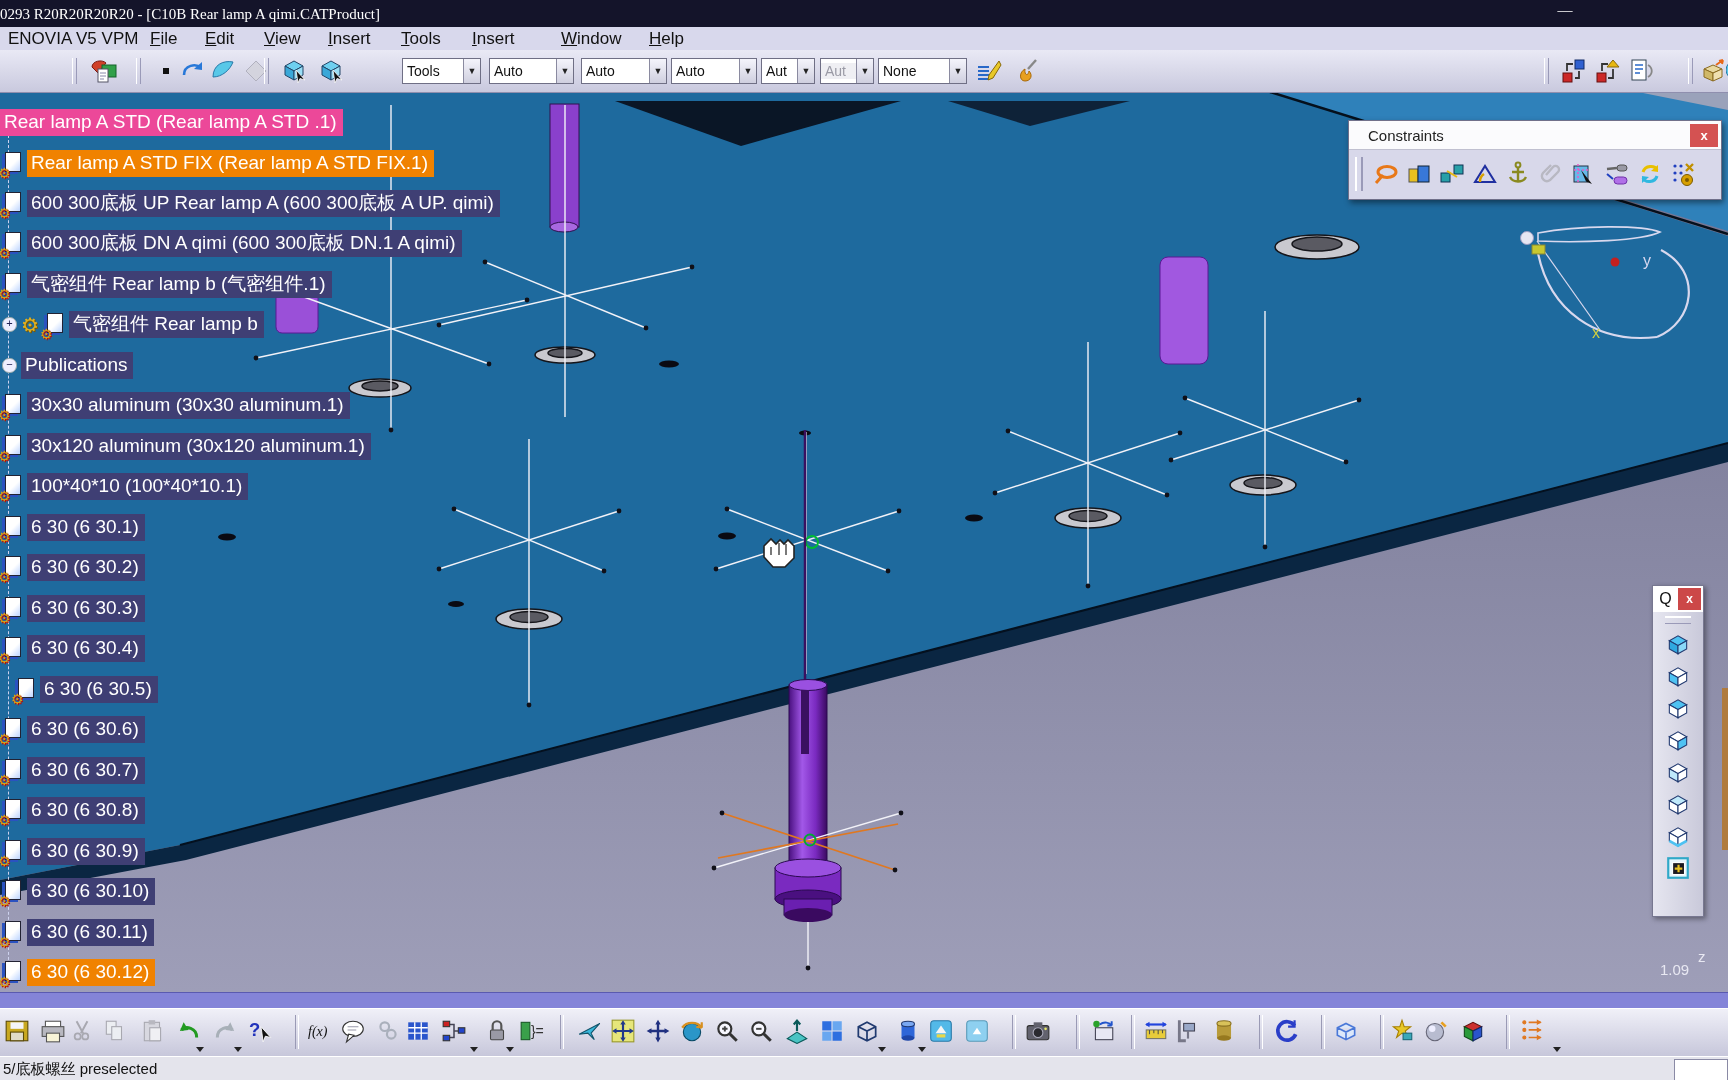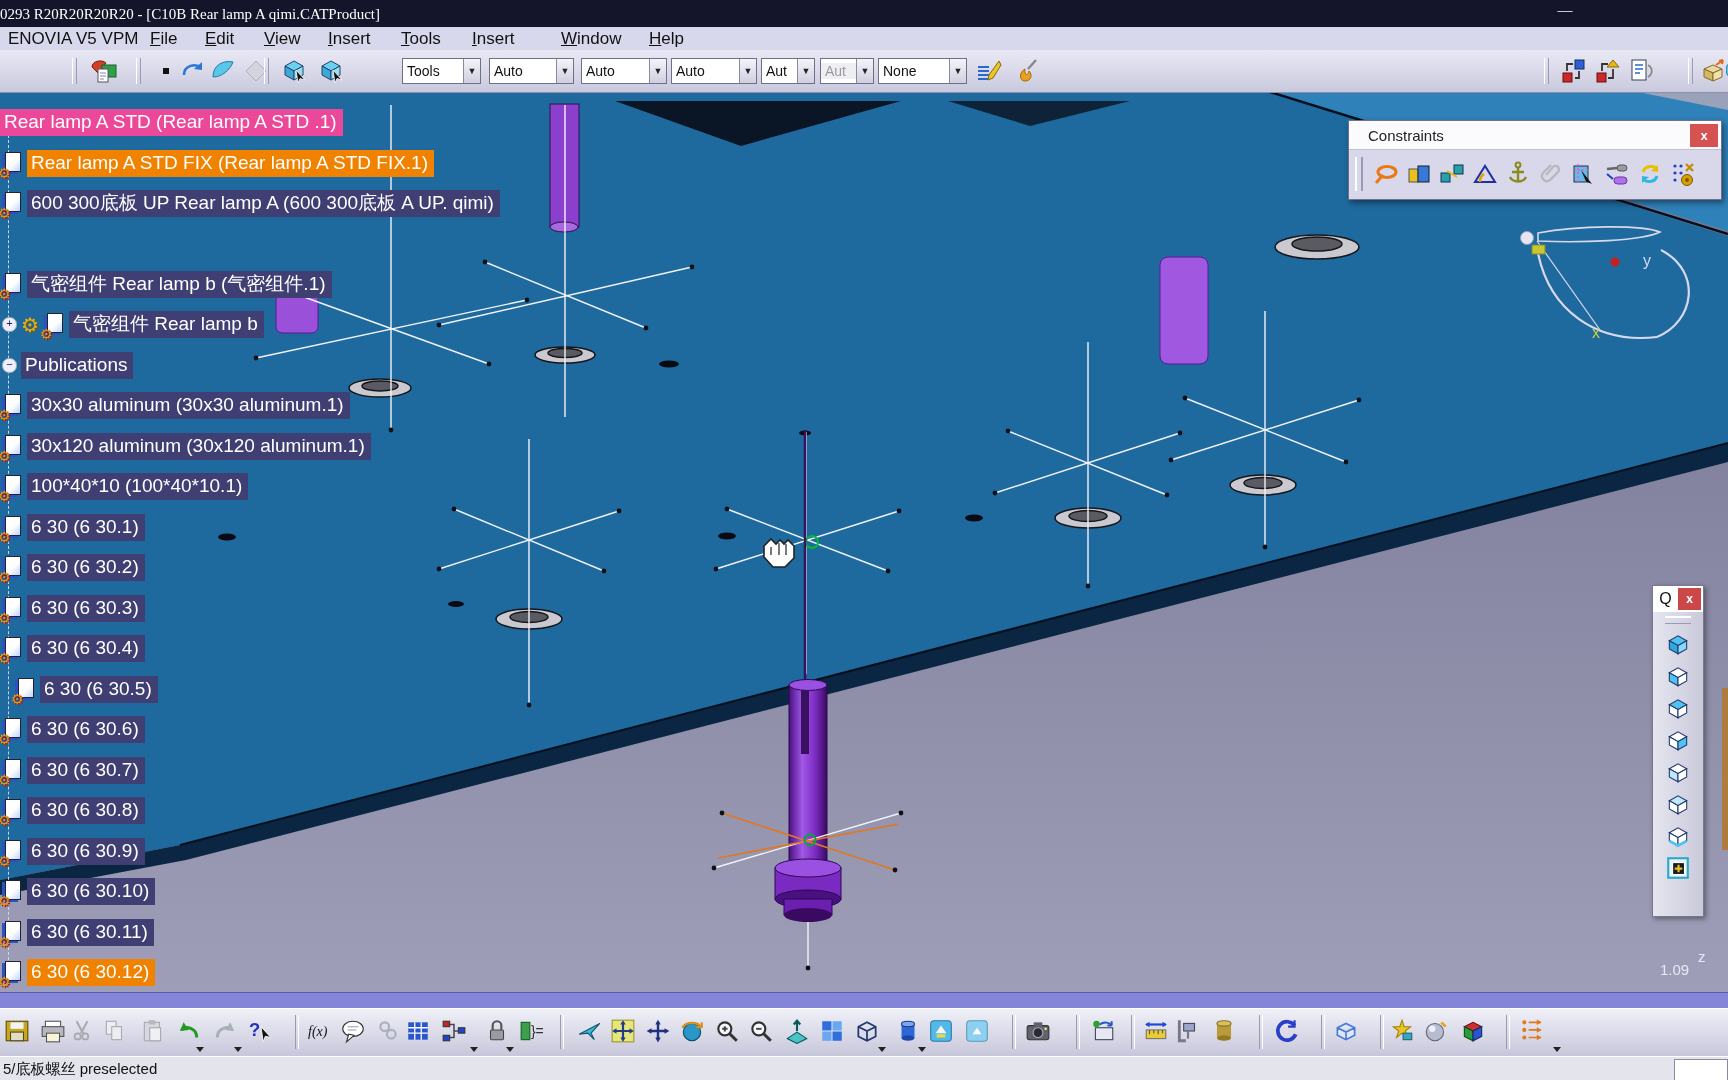--- a/index.html
+++ b/index.html
@@ -382,20 +382,24 @@
     <span class="tlabel">Rear lamp A STD  (Rear lamp A STD .1)</span>
     </div>
   <div class="tree-row sel-orange" style="left:1px;top:150px">
     <span class="pi"></span>
       <span class="tlabel">Rear lamp A STD FIX (Rear lamp A STD FIX.1)</span>
     </div>
   <div class="tree-row" style="left:1px;top:190px">
     <span class="pi"></span>
       <span class="tlabel">600 300底板 UP Rear lamp A (600 300底板  A UP.  qimi)</span>
     </div>
+  <div class="tree-row" style="left:1px;top:230px">
+    <span class="pi"></span>
+      <span class="tlabel">600 300底板 DN A qimi (600 300底板 DN.1 A qimi)</span>
+    </div>
   <div class="tree-row" style="left:1px;top:271px">
     <span class="pi"></span>
       <span class="tlabel">气密组件  Rear lamp b (气密组件.1)</span>
     </div>
   <div class="tree-row" style="left:2px;top:311px">
     <span class="exp">+</span>
     <span class="gear">⚙</span>
     <span class="pi"></span>
     <span class="tlabel">气密组件  Rear lamp b</span>
     </div>

